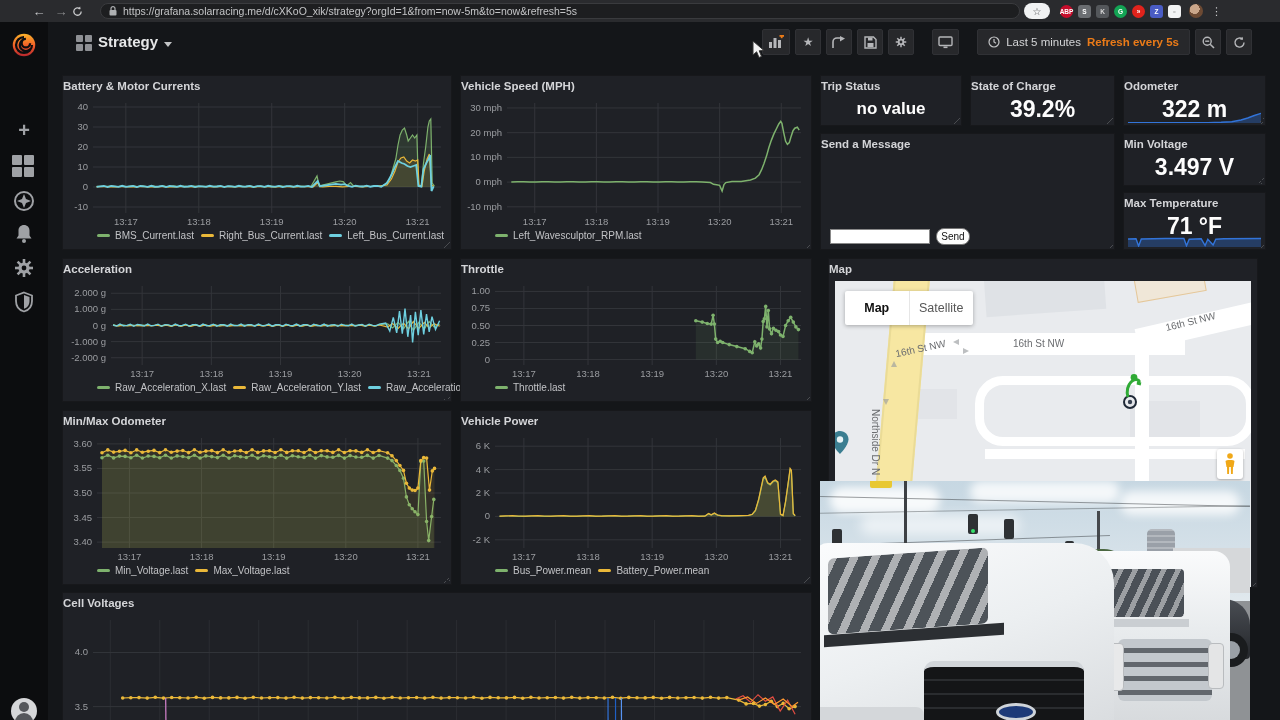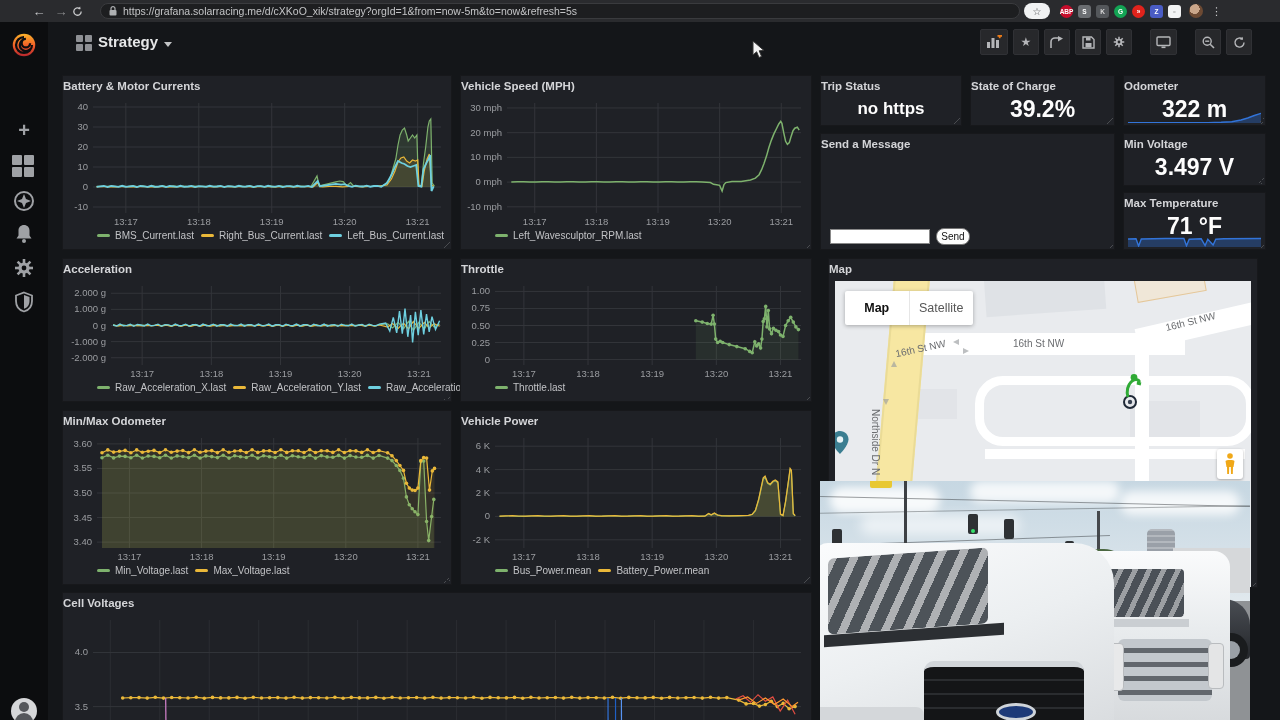--- a/index.html
+++ b/index.html
@@ -236,20 +236,28 @@
         </svg>
     </div>
     <div class="tb-gap"></div>
     <div class="tb-btn">
       <svg width="15" height="13" viewBox="0 0 15 13">
           <rect x="1" y="1" width="13" height="8.5" rx="1" stroke="#b5b6b9" stroke-width="1.4" fill="none"></rect>
           <rect x="5.5" y="10.5" width="4" height="1.6" fill="#b5b6b9"></rect>
         </svg>
     </div>
     <div class="tb-gap"></div>
+    <div class="tb-btn" id="time-box">
+      <svg width="12" height="12" viewBox="0 0 12 12">
+          <circle cx="6" cy="6" r="5" stroke="#c3c4c6" stroke-width="1.2" fill="none"></circle>
+          <path d="M6 3 V6 L8 7.2" stroke="#c3c4c6" stroke-width="1.2" fill="none"></path>
+        </svg>
+      <span id="time-range-label">Last 5 minutes</span>
+      <span id="refresh-label" style="color: rgb(235, 123, 24);">Refresh every 5s</span>
+    </div>
     <div class="tb-btn">
       <svg width="13" height="13" viewBox="0 0 13 13">
           <circle cx="5.2" cy="5.2" r="4" stroke="#b5b6b9" stroke-width="1.4" fill="none"></circle>
           <line x1="3.2" y1="5.2" x2="7.2" y2="5.2" stroke="#b5b6b9" stroke-width="1.4"></line>
           <line x1="8.2" y1="8.2" x2="12" y2="12" stroke="#b5b6b9" stroke-width="1.6"></line>
         </svg>
     </div>
     <div class="tb-btn">
       <svg width="13" height="13" viewBox="0 0 13 13">
           <path d="M11 6.5a4.5 4.5 0 1 1-1.4-3.2" stroke="#b5b6b9" fill="none" stroke-width="1.4"></path>
@@ -344,21 +352,21 @@
   <div class="legend">
       <div class="li">
         <span class="dash" style="background: rgb(126, 178, 109);"></span>
         <span>Left_Wavesculptor_RPM.last</span>
       </div>
     </div>
 </div>
 
 <div class="panel" style="left:820px;top:75px;width:142px;height:51px">
   <div class="panel-title">Trip Status</div>
-  <div class="stat-value" style="font-size:17px;margin-top:3px">no https</div>
+  <div class="stat-value" style="font-size:17px;margin-top:3px">no value</div>
 </div>
 
 <div class="panel" style="left:970px;top:75px;width:145px;height:51px">
   <div class="panel-title">State of Charge</div>
   <div class="stat-value" style="font-size:23px">39.2%</div>
 </div>
 
 <div class="panel" style="left:1123px;top:75px;width:143px;height:51px">
   <div class="panel-title">Odometer</div>
   <div class="stat-value" style="font-size:23px">322 m</div>

